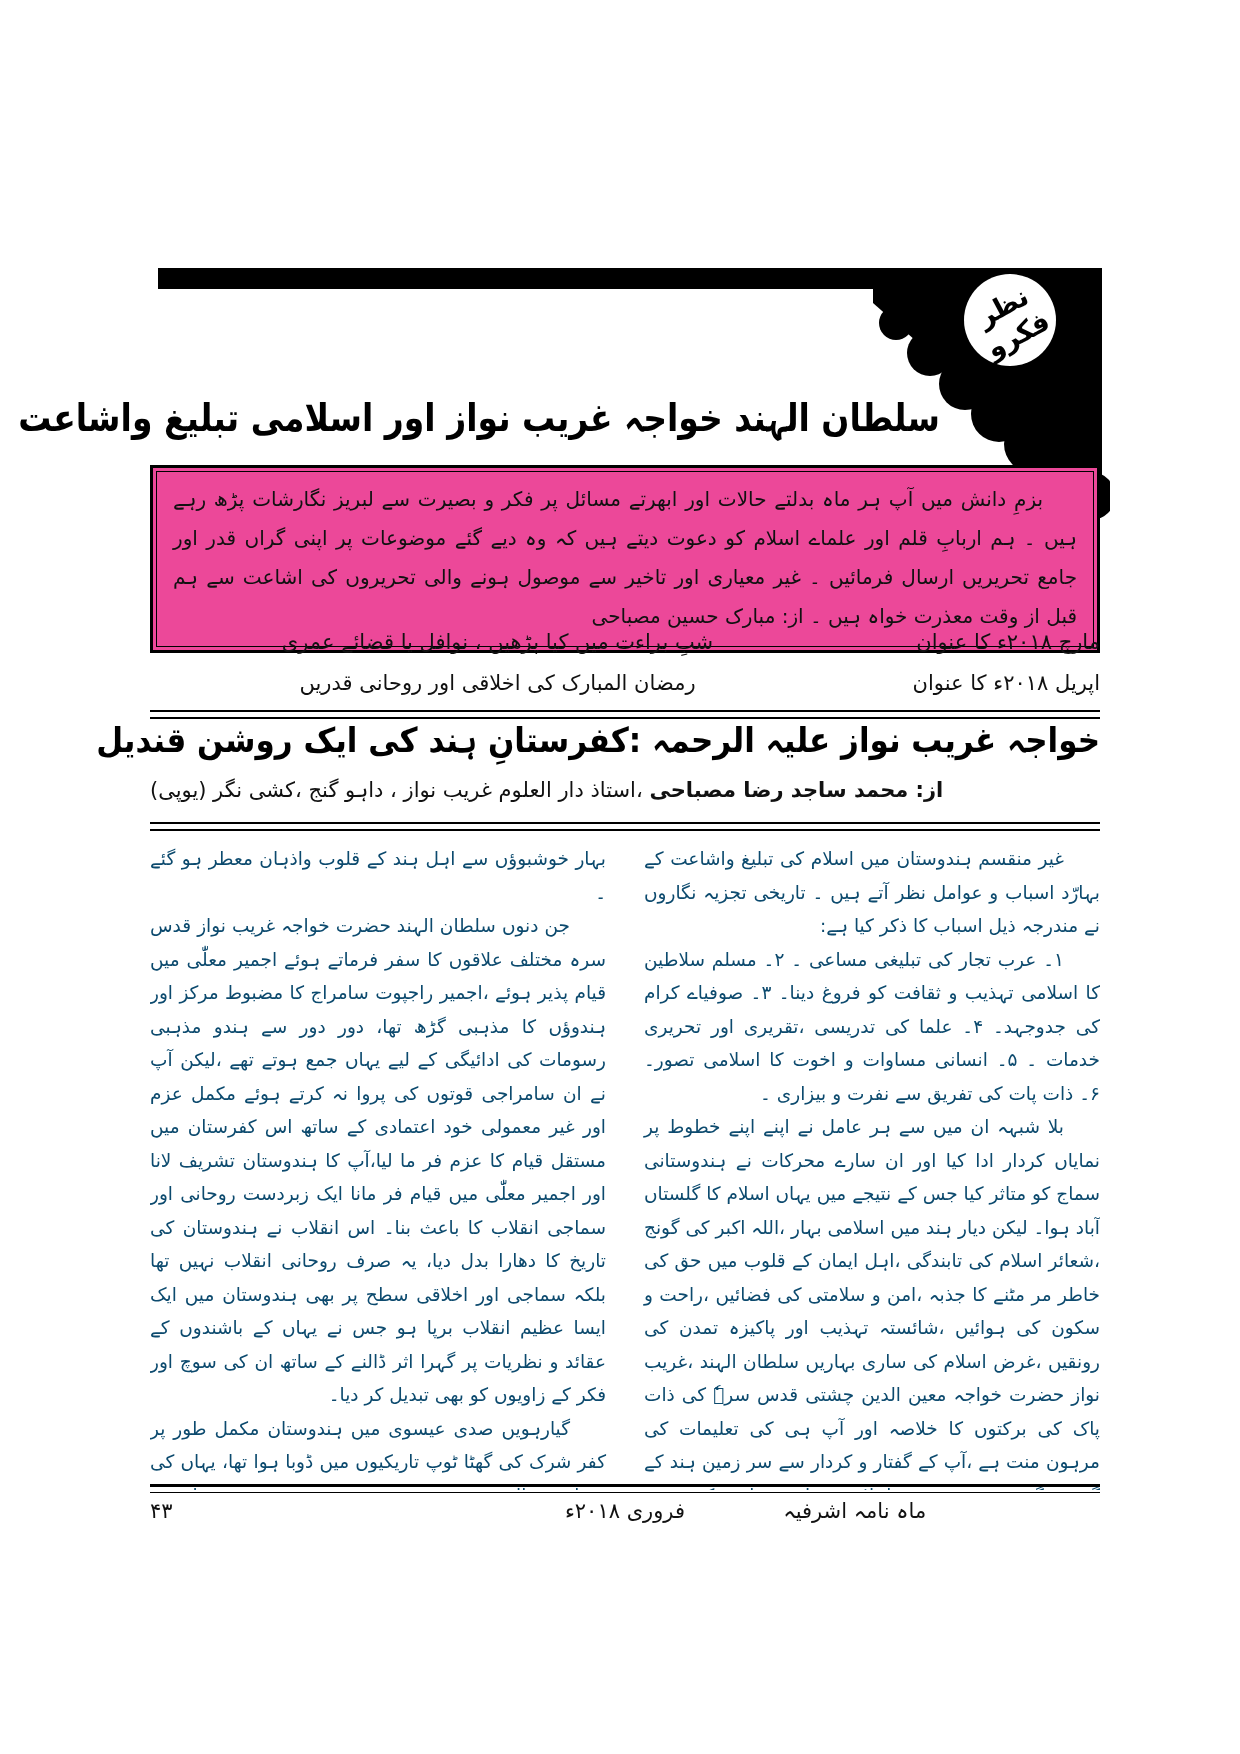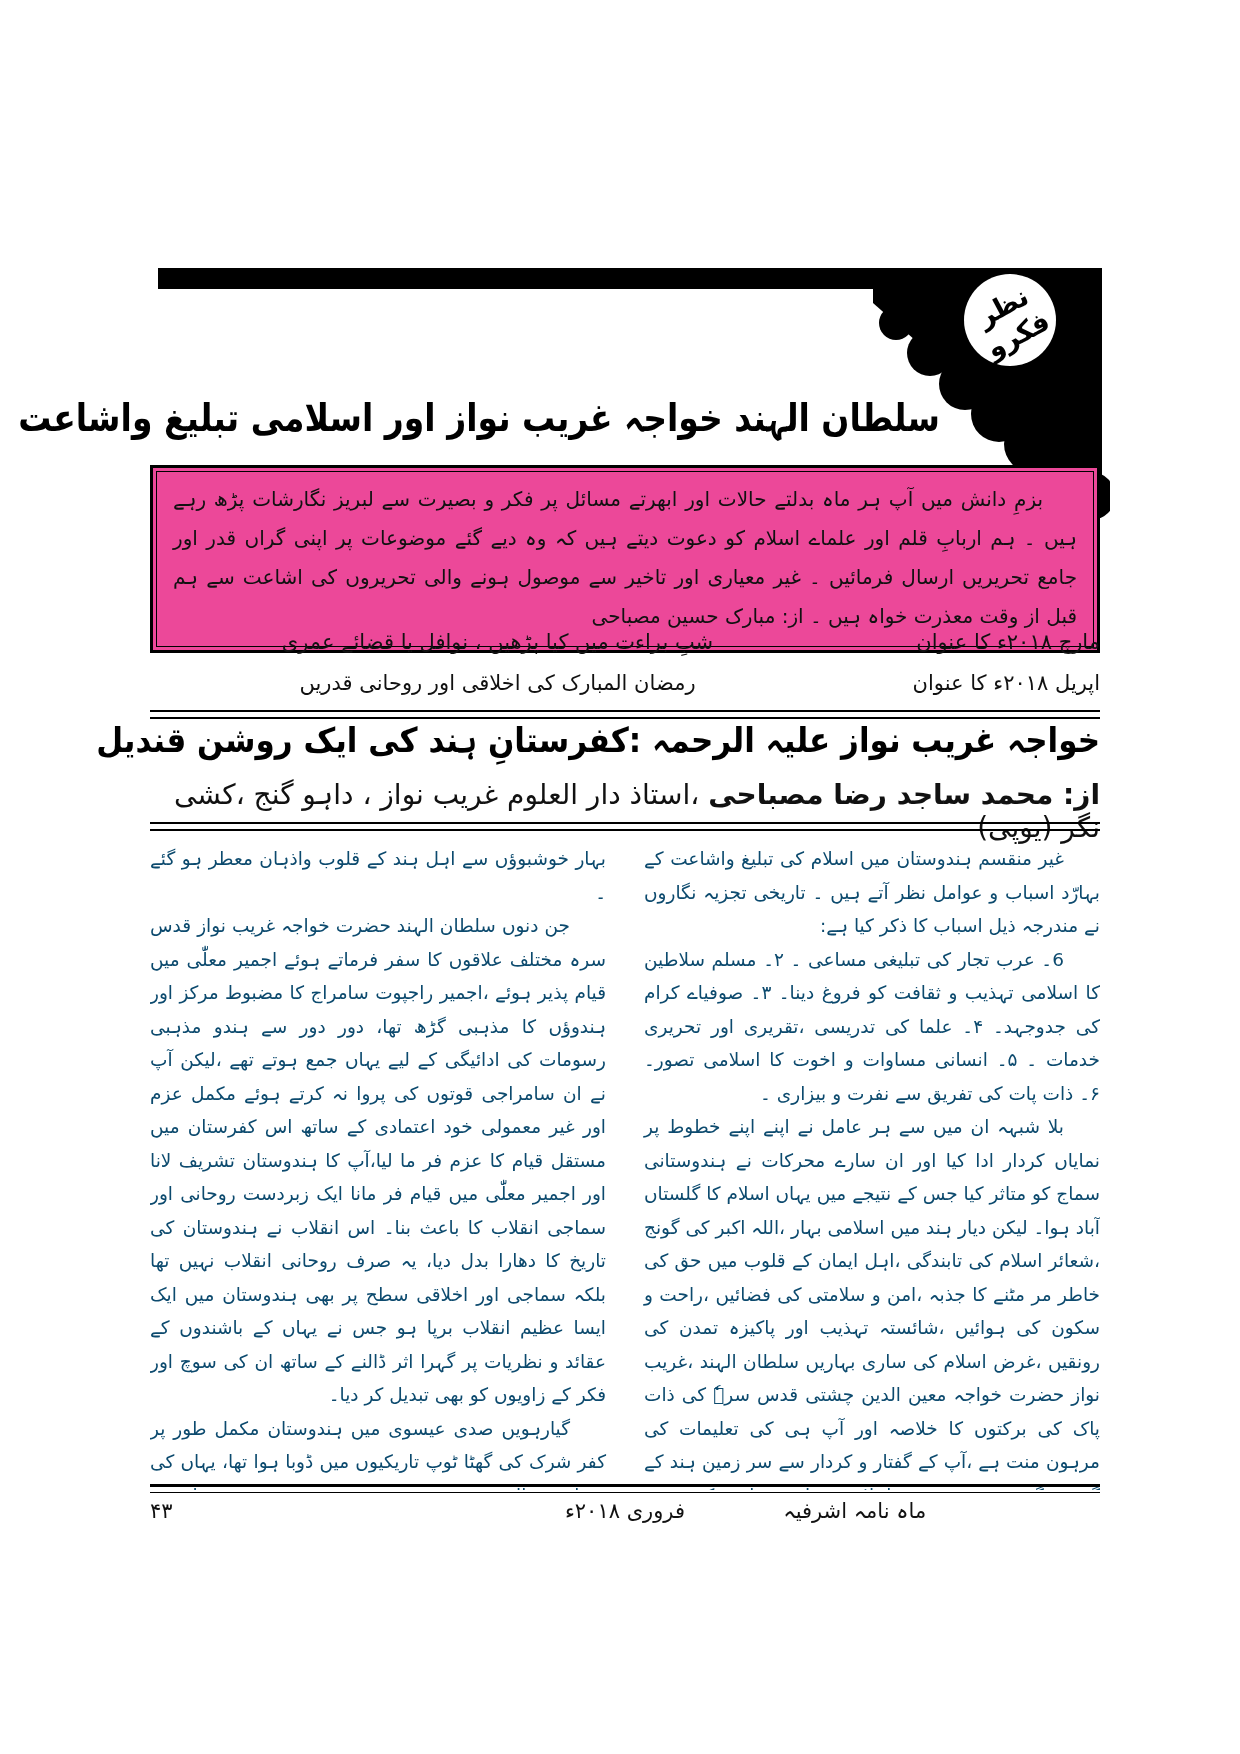--- a/index.html
+++ b/index.html
@@ -37,22 +37,22 @@
     border-top:2px solid #000;border-bottom:2px solid #000;}
   .rule-1{top:710px;}
   .rule-2{top:822px;}
   
   .article-heading{
     top:722px;left:150px;width:950px;text-align:center;direction:rtl;
     font-size:31px;font-weight:bold;white-space:nowrap;color:#000;
     transform:scaleY(1.1);letter-spacing:-0.5px;
   }
   .article-byline{
-    top:778px;left:150px;width:950px;text-align:right;direction:rtl;
-    font-size:28px;color:#111;
+    top:778px;left:150px;width:950px;text-align:left;direction:rtl;
+    font-size:21px;color:#111;
   }
   .byline-author{font-weight:bold;}
   
   .columns{
     top:842px;left:150px;width:950px;height:648px;overflow:hidden;
     display:flex;direction:rtl;gap:38px;
   }
   .col{flex:1;direction:rtl;text-align:justify;font-size:18.5px;line-height:33.5px;color:#0c4a6e;}
   .col p{margin:0;text-indent:36px;}
   .col p.no-indent{text-indent:0;}
@@ -118,21 +118,21 @@
   <div class="abs article-byline">
     <span class="byline-author">از: محمد ساجد رضا مصباحی</span>
     <span>،استاذ دار العلوم غریب نواز ، داہو گنج ،کشی نگر (یوپی)</span>
   </div>
 
   <div class="abs double-rule rule-2"></div>
 
   <div class="abs columns">
     <div class="col">
       <p>غیر منقسم ہندوستان میں اسلام کی تبلیغ واشاعت کے بہارّد اسباب و عوامل نظر آتے ہیں ۔ تاریخی تجزیہ نگاروں نے مندرجہ ذیل اسباب کا ذکر کیا ہے:</p>
-      <p>6۔ عرب تجار کی تبلیغی مساعی ۔ ۲۔ مسلم سلاطین کا اسلامی تہذیب و ثقافت کو فروغ دینا۔ ۳۔ صوفیاے کرام کی جدوجہد۔ ۴۔ علما کی تدریسی ،تقریری اور تحریری خدمات ۔ ۵۔ انسانی مساوات و اخوت کا اسلامی تصور۔ ۶۔ ذات پات کی تفریق سے نفرت و بیزاری ۔</p>
+      <p>۱۔ عرب تجار کی تبلیغی مساعی ۔ ۲۔ مسلم سلاطین کا اسلامی تہذیب و ثقافت کو فروغ دینا۔ ۳۔ صوفیاے کرام کی جدوجہد۔ ۴۔ علما کی تدریسی ،تقریری اور تحریری خدمات ۔ ۵۔ انسانی مساوات و اخوت کا اسلامی تصور۔ ۶۔ ذات پات کی تفریق سے نفرت و بیزاری ۔</p>
       <p>بلا شبہہ ان میں سے ہر عامل نے اپنے اپنے خطوط پر نمایاں کردار ادا کیا اور ان سارے محرکات نے ہندوستانی سماج کو متاثر کیا جس کے نتیجے میں یہاں اسلام کا گلستاں آباد ہوا۔ لیکن دیار ہند میں اسلامی بہار ،اللہ اکبر کی گونج ،شعائر اسلام کی تابندگی ،اہل ایمان کے قلوب میں حق کی خاطر مر مٹنے کا جذبہ ،امن و سلامتی کی فضائیں ،راحت و سکون کی ہوائیں ،شائستہ تہذیب اور پاکیزہ تمدن کی رونقیں ،غرض اسلام کی ساری بہاریں سلطان الہند ،غریب نواز حضرت خواجہ معین الدین چشتی قدس سرہٗ کی ذات پاک کی برکتوں کا خلاصہ اور آپ ہی کی تعلیمات کی مرہون منت ہے ،آپ کے گفتار و کردار سے سر زمین ہند کے گوشہ گوشہ میں خوش اخلاقی وراست بازی کے پرچم لہرائے اور اسلام کی سدا</p>
     </div>
     <div class="col">
       <p class="no-indent">بہار خوشبوؤں سے اہل ہند کے قلوب واذہان معطر ہو گئے ۔</p>
       <p>جن دنوں سلطان الہند حضرت خواجہ غریب نواز قدس سرہ مختلف علاقوں کا سفر فرماتے ہوئے اجمیر معلّٰی میں قیام پذیر ہوئے ،اجمیر راجپوت سامراج کا مضبوط مرکز اور ہندوؤں کا مذہبی گڑھ تھا، دور دور سے ہندو مذہبی رسومات کی ادائیگی کے لیے یہاں جمع ہوتے تھے ،لیکن آپ نے ان سامراجی قوتوں کی پروا نہ کرتے ہوئے مکمل عزم اور غیر معمولی خود اعتمادی کے ساتھ اس کفرستان میں مستقل قیام کا عزم فر ما لیا،آپ کا ہندوستان تشریف لانا اور اجمیر معلّٰی میں قیام فر مانا ایک زبردست روحانی اور سماجی انقلاب کا باعث بنا۔ اس انقلاب نے ہندوستان کی تاریخ کا دھارا بدل دیا، یہ صرف روحانی انقلاب نہیں تھا بلکہ سماجی اور اخلاقی سطح پر بھی ہندوستان میں ایک ایسا عظیم انقلاب برپا ہو جس نے یہاں کے باشندوں کے عقائد و نظریات پر گہرا اثر ڈالنے کے ساتھ ان کی سوچ اور فکر کے زاویوں کو بھی تبدیل کر دیا۔</p>
       <p>گیارہویں صدی عیسوی میں ہندوستان مکمل طور پر کفر شرک کی گھٹا ٹوپ تاریکیوں میں ڈوبا ہوا تھا، یہاں کی سماجی حالت بھی حد درجہ خستہ تھی، چھوت چھات نے انسانی زندگی کے سارے سر چشمے مسموم کر دیے تھے ، آرام وآسایش کے سارے سامان اور زندگی کی ساری</p>
     </div>
   </div>
 
   <div class="abs footer-rule"></div>

